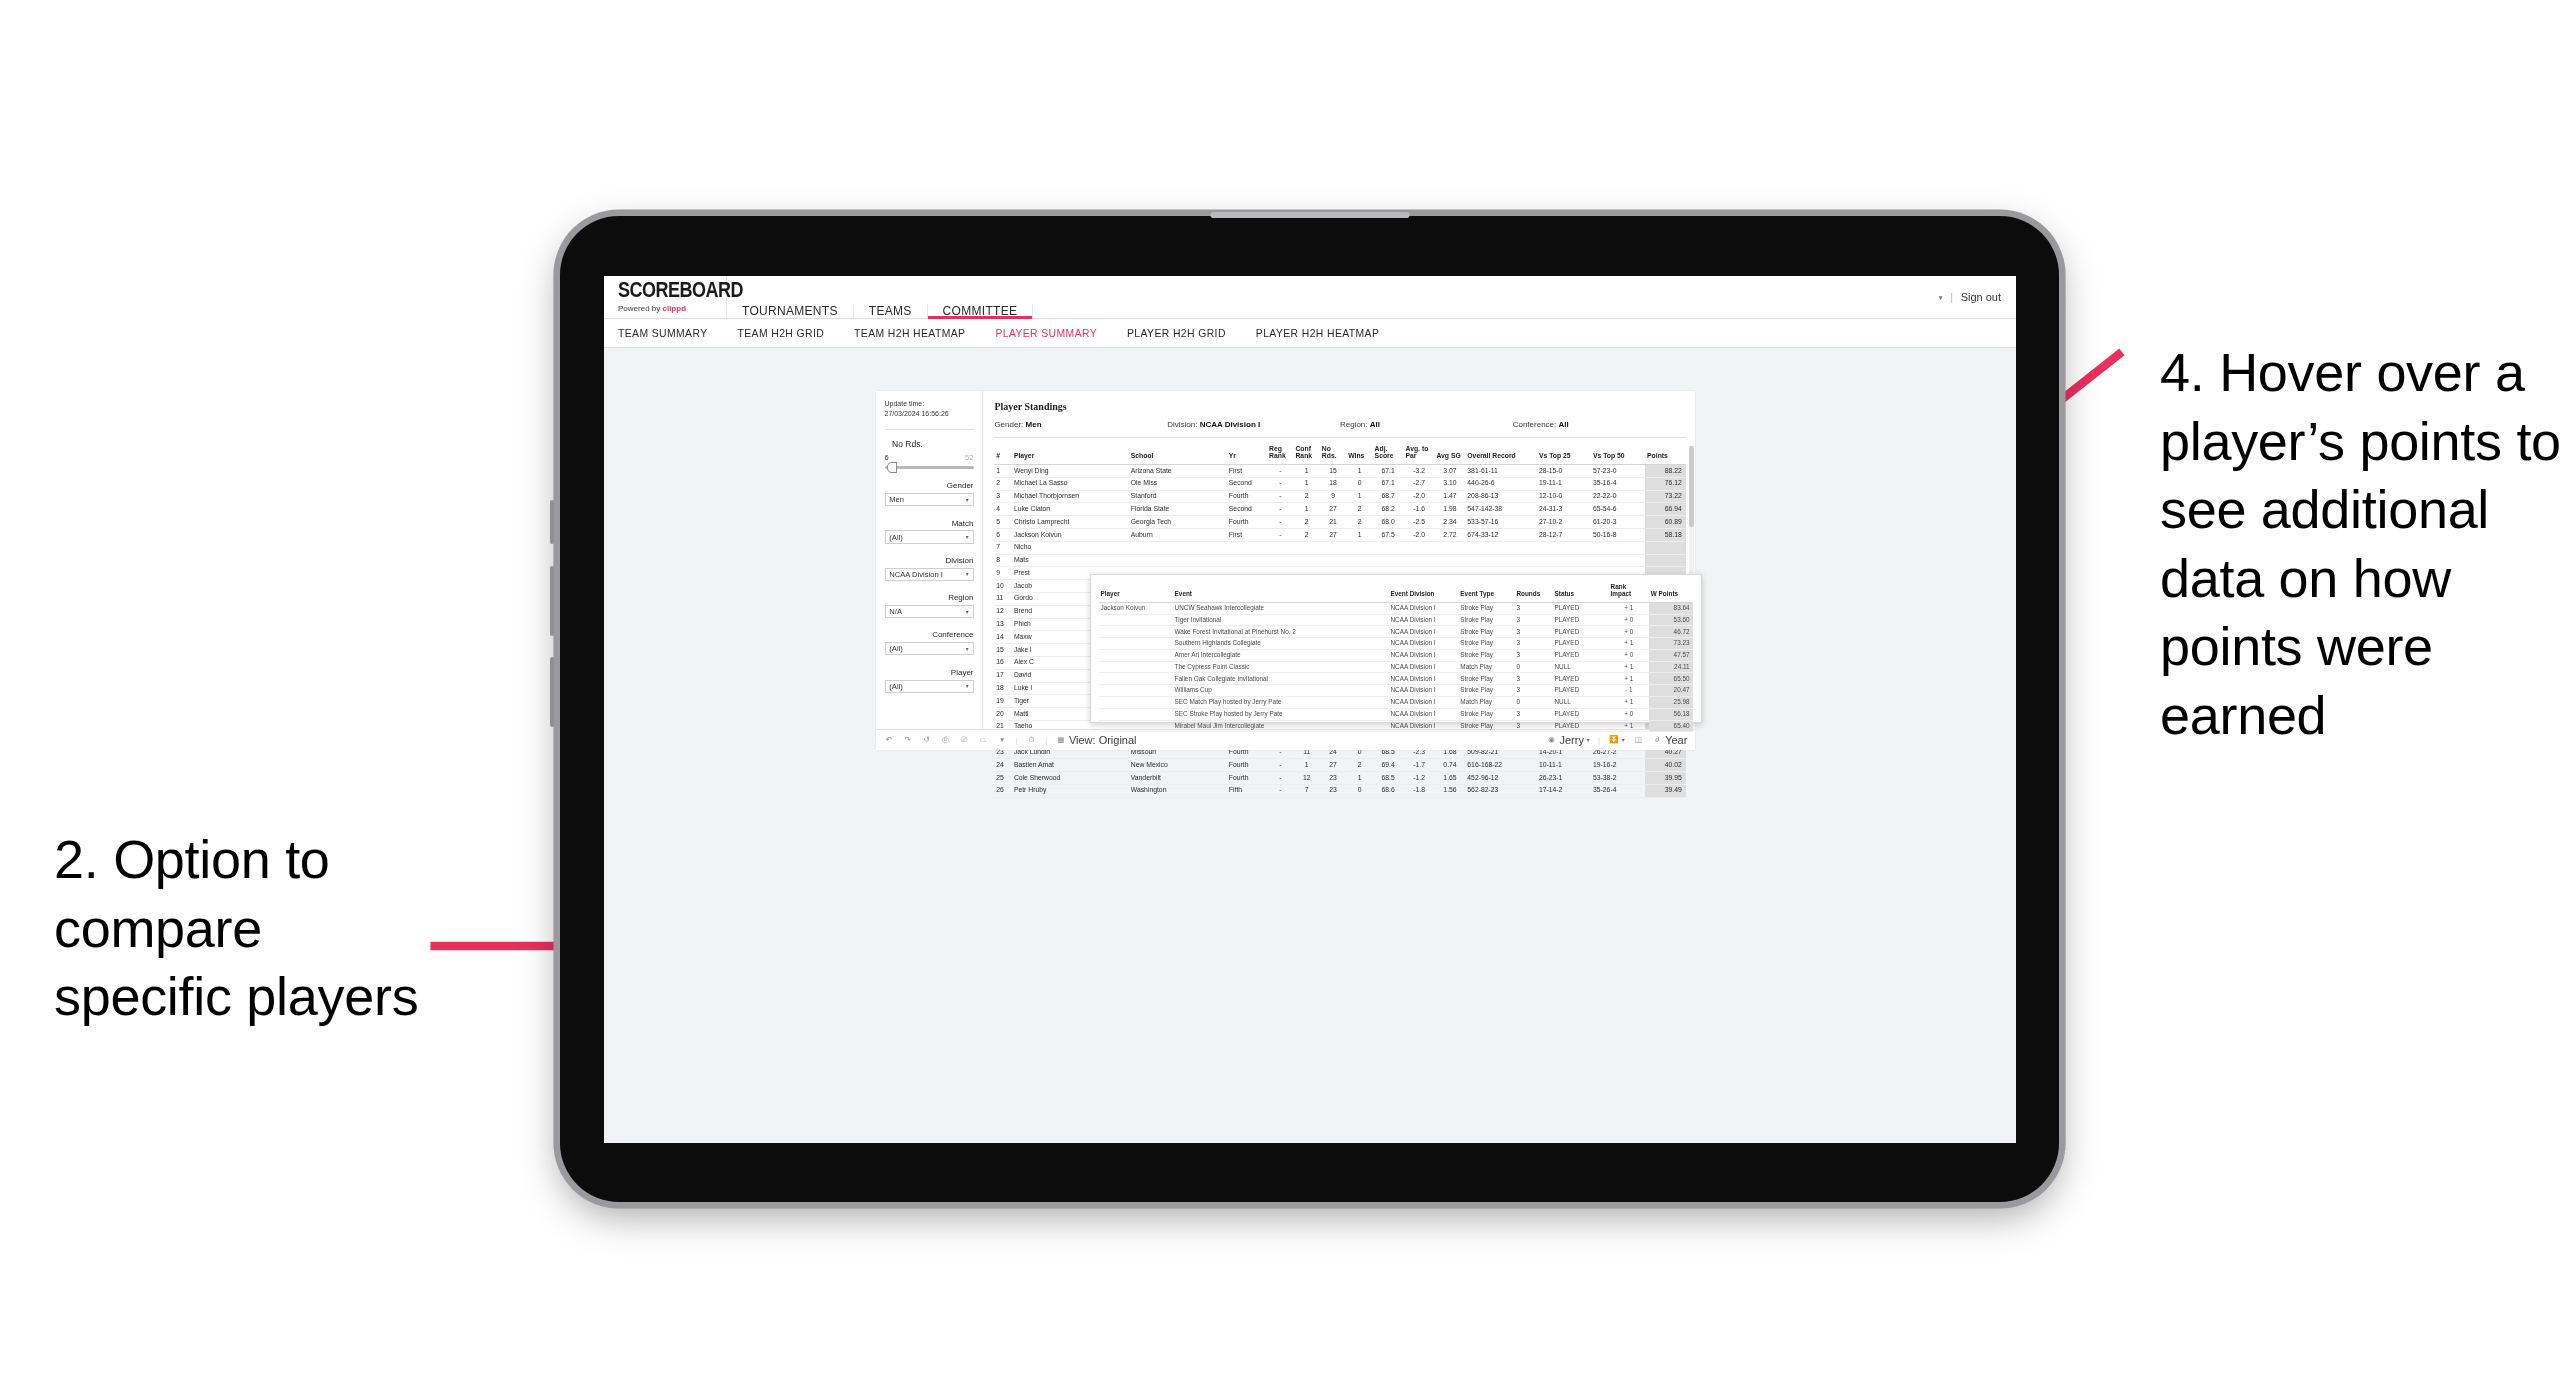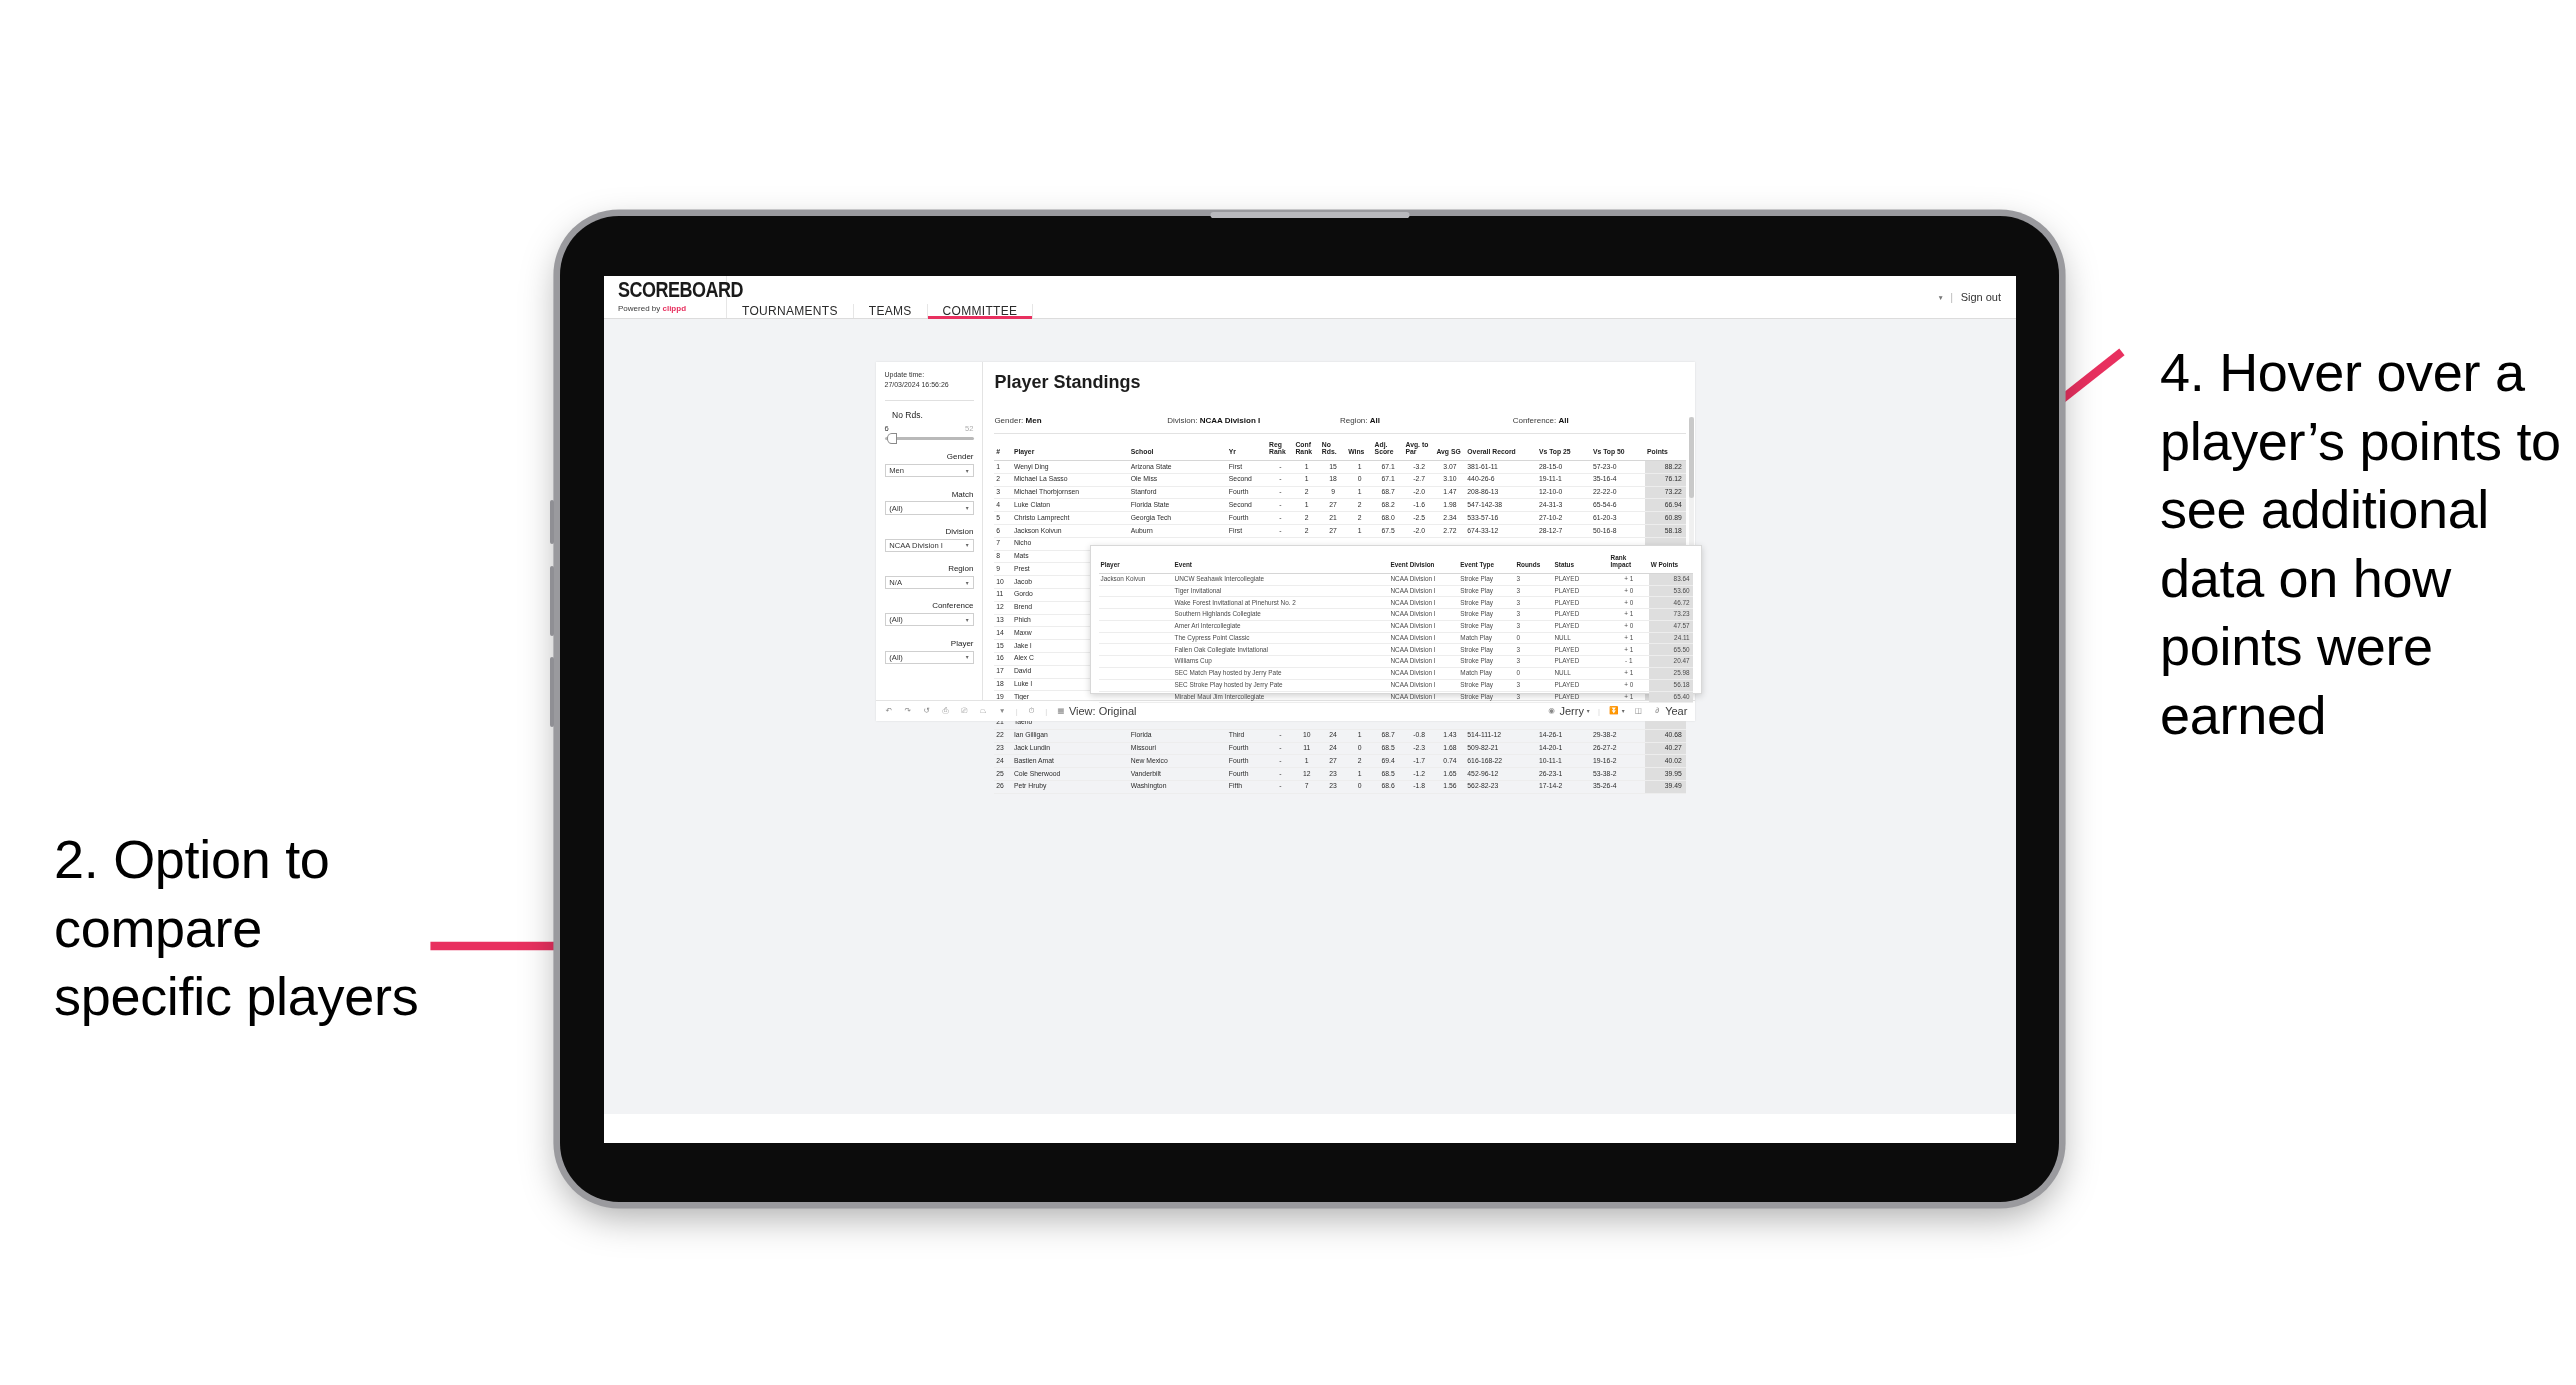--- a/index.html
+++ b/index.html
@@ -127,21 +127,21 @@
   .filter-block{ margin-top:12.3px; }
   .filter-label{ font-size:8px; color:#222; margin-bottom:2.8px;text-align:right; }
   .filter-select{
     height:13.2px; border:0.9px solid #cfcfcf; background:#fff;
     display:flex; align-items:center; justify-content:space-between;
     padding:0 3.8px; font-size:7.6px; color:#333; cursor:pointer;
   }
   .caret{ font-size:5.7px; color:#666; }
 
   #content-pane{ flex:1; position:relative; padding:9.5px 9.5px 0 11.4px; min-width:0; }
-  #viz-title{ font-size:18px; font-weight:bold; color:#1d1d1d; margin-bottom:23px; }
+  #viz-title{ font-size:10px; font-weight:bold; color:#1d1d1d; margin-bottom:8px;font-family:Liberation Serif, serif; }
   #viz-subbar{
     display:flex; gap:0; font-size:8px; color:#3a3a3a; padding-bottom:8.5px;
     border-bottom:0.9px solid #e2e2e2;
   }
   .subbar-item{ width:25%; }
   .subbar-item b{ color:#111; }
 
   
   #main-table{ width:100%; border-collapse:collapse; margin-top:3.8px; }
   #main-table th{
@@ -248,20 +248,28 @@
         <div class="topnav-item active">COMMITTEE</div>
       </div>
       <div id="topnav-spacer"></div>
       <div id="signout-wrap">
         <span id="signout-caret">▾</span>
         <span id="signout-div">|</span>
         <span>Sign out</span>
       </div>
     </div>
 
+    <div id="subnav">
+      <div class="subnav-item">TEAM SUMMARY</div>
+      <div class="subnav-item">TEAM H2H GRID</div>
+      <div class="subnav-item">TEAM H2H HEATMAP</div>
+      <div class="subnav-item active">PLAYER SUMMARY</div>
+      <div class="subnav-item">PLAYER H2H GRID</div>
+      <div class="subnav-item">PLAYER H2H HEATMAP</div>
+    </div>
 
     <div id="viz-canvas">
       <div id="dash">
         <div id="dash-inner">
 
           <div id="filter-pane">
             <div id="update-time-label">Update time:</div>
             <div id="update-time-value">27/03/2024 16:56:26</div>
             <div class="fdivider"></div>
 

